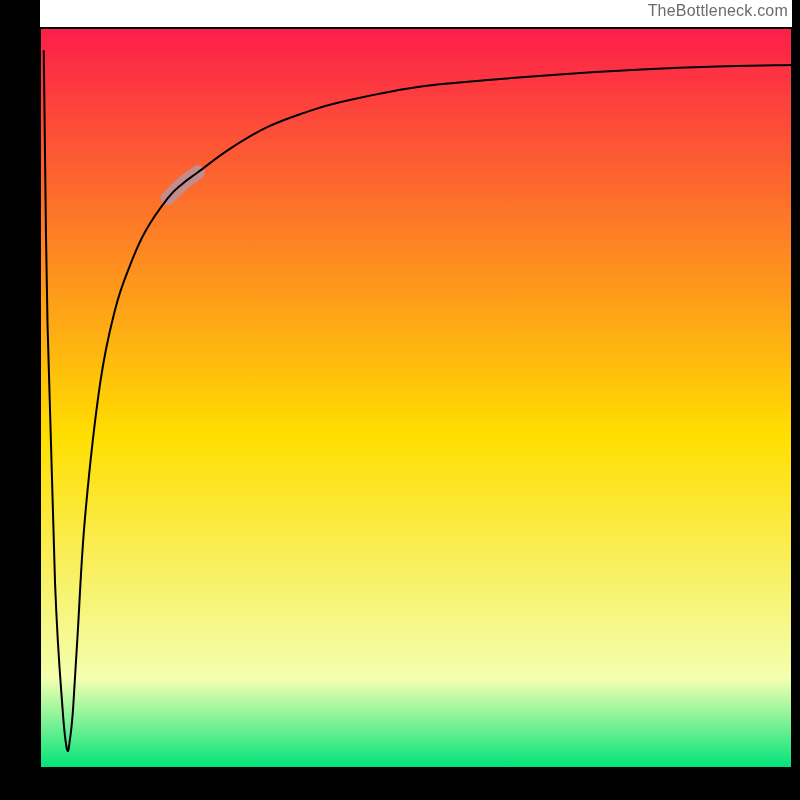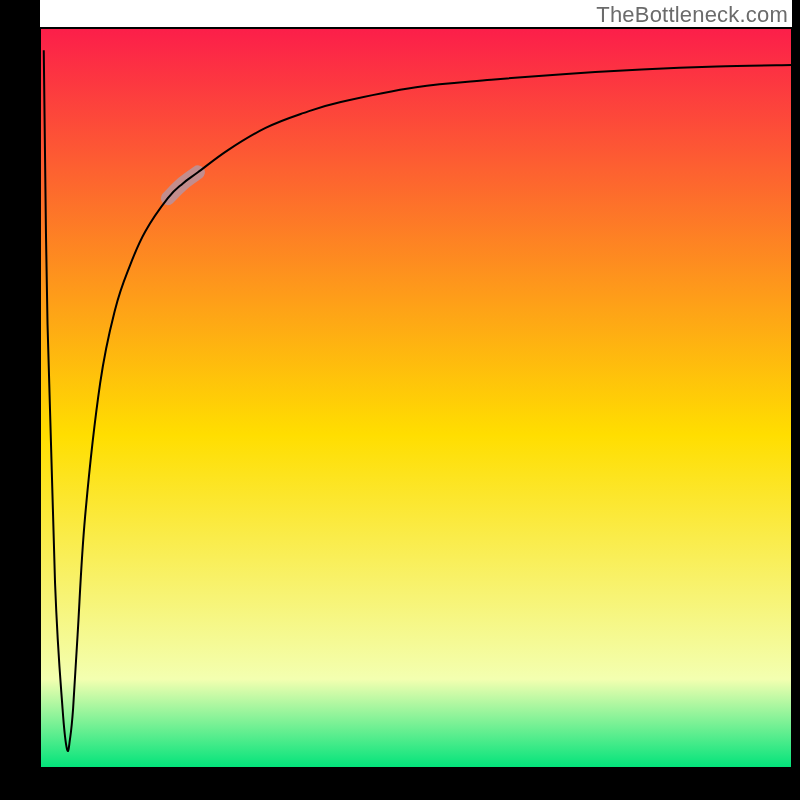--- a/index.html
+++ b/index.html
@@ -20,21 +20,21 @@
     position: absolute;
     left: 0;
     top: 0;
     width: 800px;
     height: 800px;
   }
   .watermark {
     position: absolute;
     top: 2px;
     right: 12px;
-    font-size: 22px;
+    font-size: 16px;
     font-weight: 500;
     color: #6b6b6b;
     letter-spacing: 0.2px;
   }
 </style>
 </head>
 <body>
 
 <div class="frame">
   <svg class="svg-box" viewBox="0 0 800 800">

